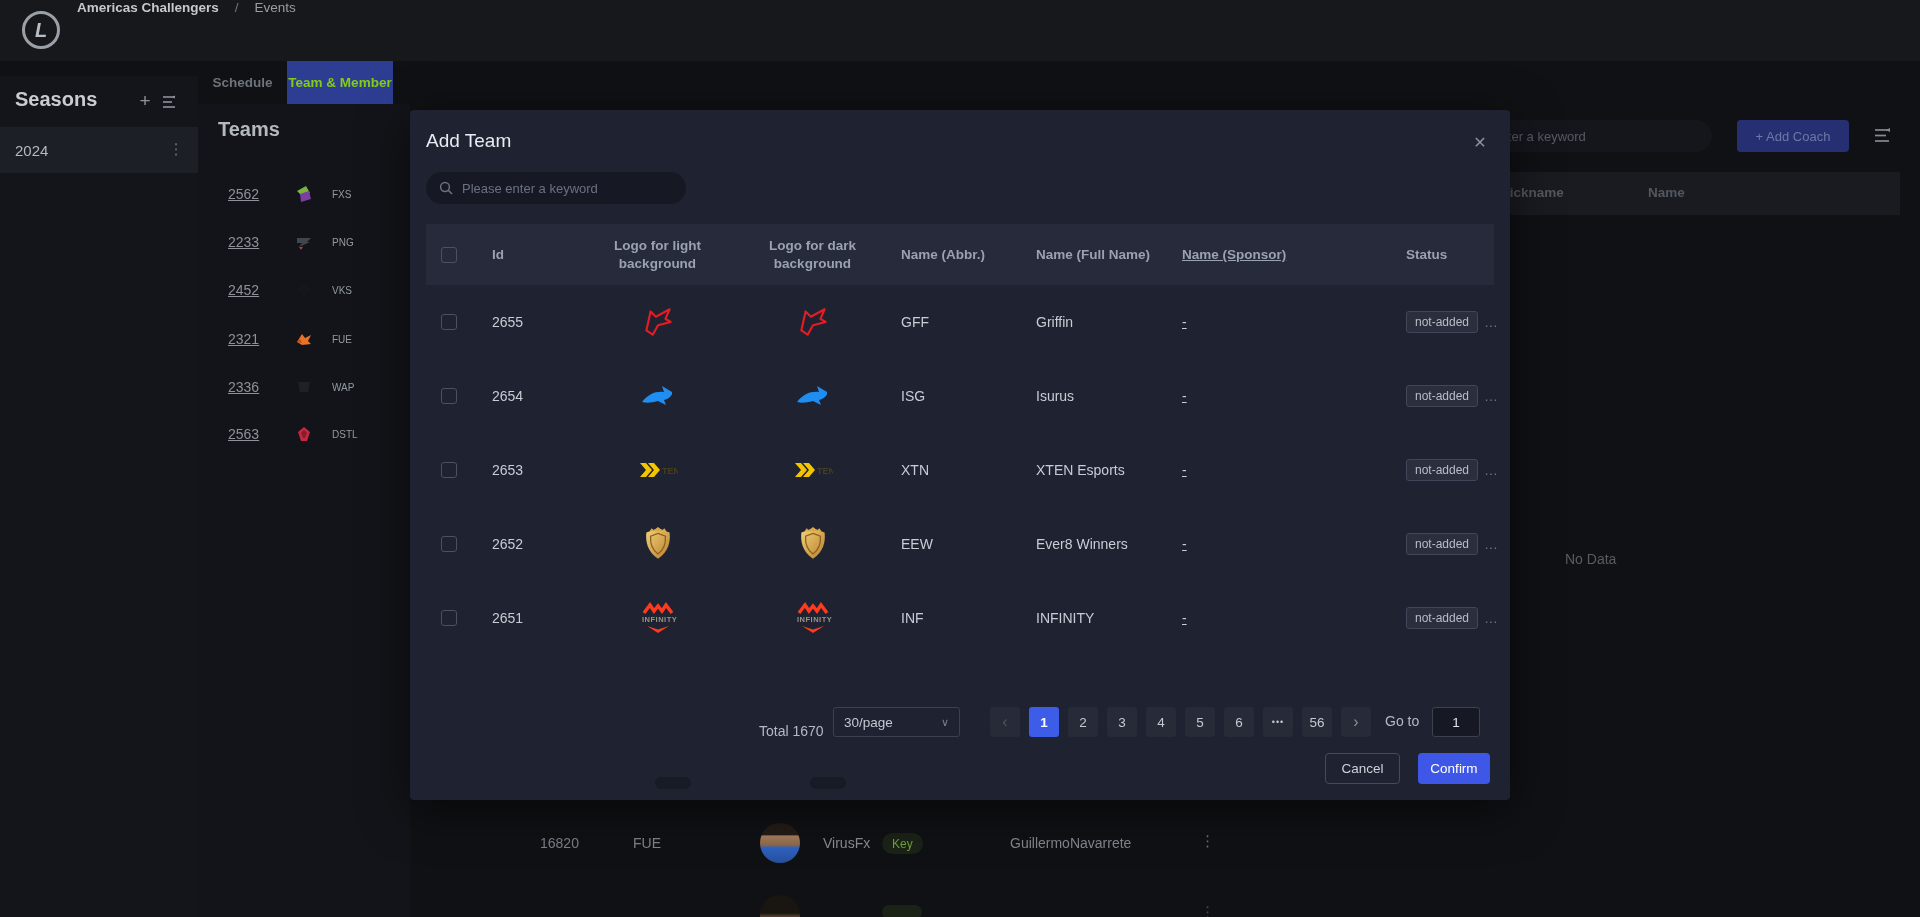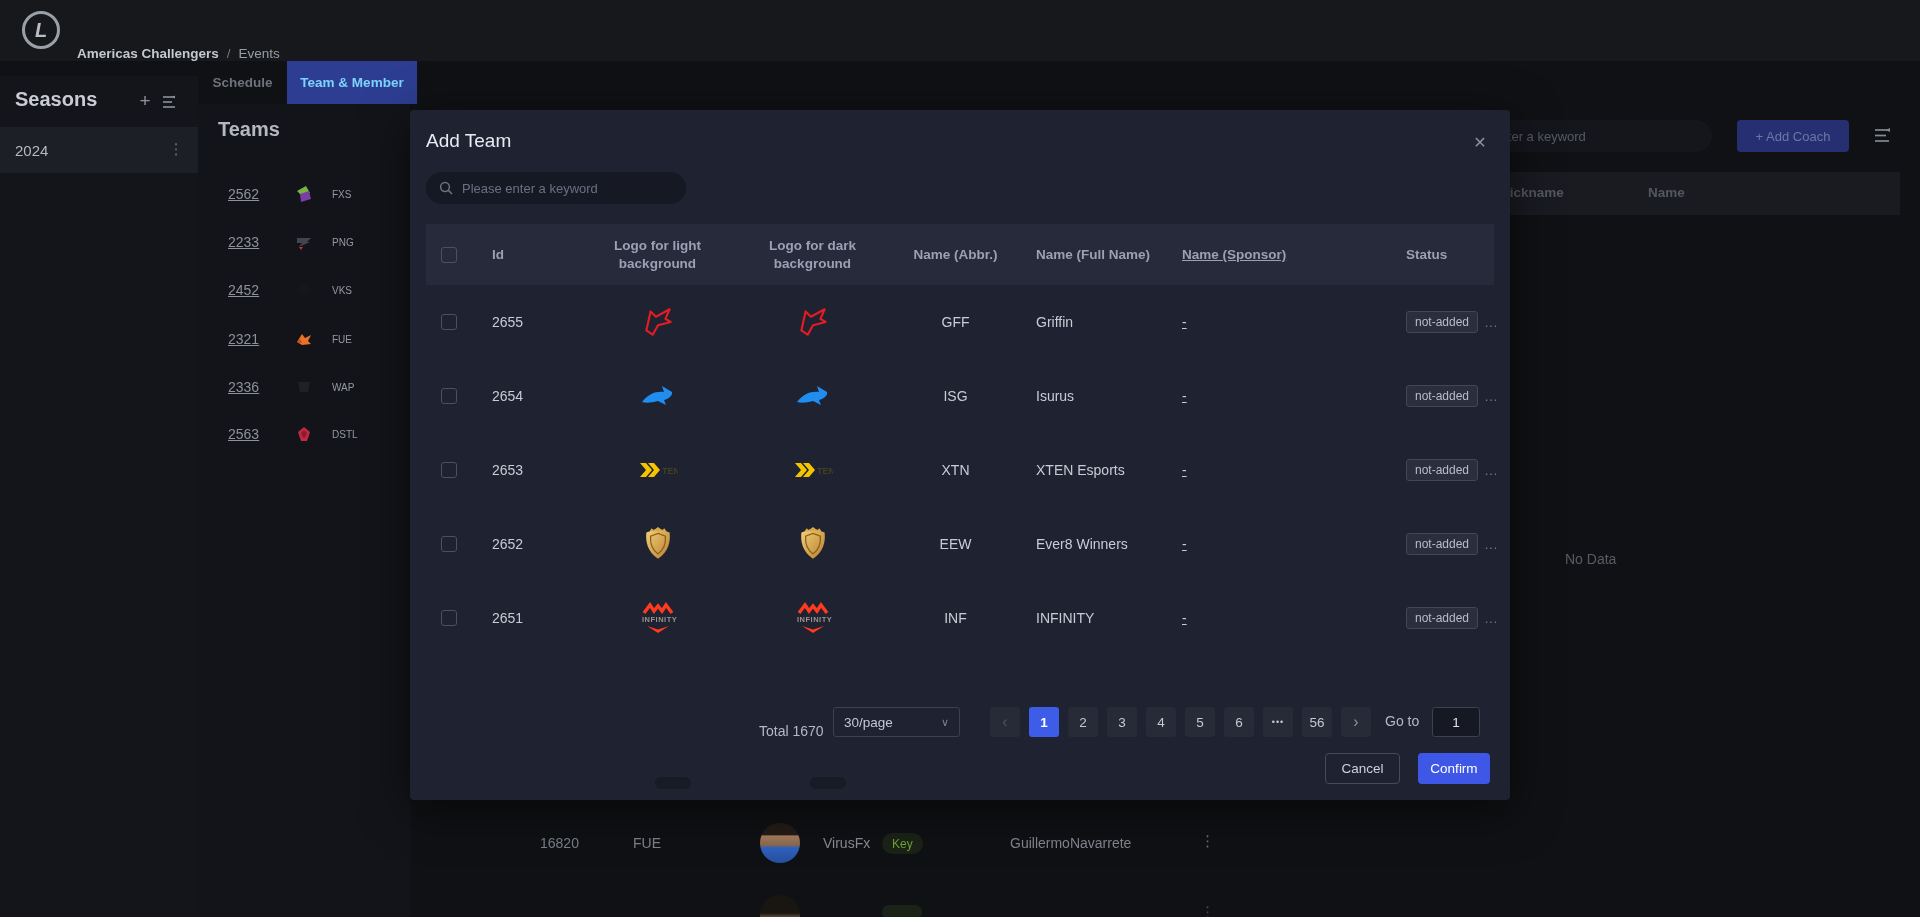--- a/index.html
+++ b/index.html
@@ -5,42 +5,42 @@
   * { box-sizing: border-box; margin: 0; padding: 0; }
   html,body { background:#0b0c10; }
   body { font-family:"Liberation Sans", sans-serif; }
   .screen { position:relative; width:1920px; height:917px; overflow:hidden; background:#101114; }
 
   
   .topbar { position:absolute; left:0; top:0; width:1920px; height:61px; background:#17181c; }
   .logo-badge { position:absolute; left:22px; top:11px; width:38px; height:38px; border-radius:50%;
     border:3px solid #9aa0a8; display:flex; align-items:center; justify-content:center;
     color:#b9bec6; font-weight:bold; font-style:italic; font-size:20px; }
-  .crumb { position:absolute; left:77px; top:0; height:61px; display:flex; align-items:flex-end; gap:8px; font-size:13.5px; }
+  .crumb { position:absolute; left:77px; top:0; height:61px; display:flex; align-items:flex-start; gap:16px; font-size:13.5px; }
   .crumb .brand { color:#c4c8cf; font-weight:bold; }
   .crumb .sep { color:#70757d; }
   .crumb .page { color:#989da5; }
 
   
   .sidebar { position:absolute; left:0; top:76px; width:198px; height:856px; background:#14151a; }
   .sidebar-head { position:relative; height:51px; }
   .sidebar-title { position:absolute; left:15px; top:12px; font-size:20px; font-weight:bold; color:#c9ccd2; }
   .sidebar-plus { position:absolute; left:134px; top:14px; width:22px; height:22px; color:#8d939b; font-size:19px;
     display:flex; align-items:center; justify-content:center; cursor:pointer; }
   .sidebar-filter { position:absolute; left:162px; top:19px; color:#8d939b; }
   .season-item { position:absolute; left:0; top:51px; width:198px; height:46px; background:#1d1f26;
     display:flex; align-items:center; cursor:pointer; }
   .season-label { margin-left:15px; font-size:15px; color:#b4b8bf; }
   .season-kebab { position:absolute; left:168px; top:13px; color:#6d727a; font-size:15px; width:16px; text-align:center; cursor:pointer; }
 
   
   .tabs { position:absolute; left:198px; top:61px; height:43px; display:flex; }
   .tab { height:43px; display:flex; align-items:center; justify-content:center; font-size:13.5px; font-weight:bold; cursor:pointer; }
   .tab.schedule { width:89px; color:#6e737b; }
-  .tab.active { width:130px; background:#2d3e92; color:#7dd3fc; }
+  .tab.active { width:106px; background:#2d3e92; color:#84cc16; }
 
   
   .teams-panel { position:absolute; left:198px; top:104px; width:212px; height:813px; background:#131419; }
   .teams-title { position:absolute; left:20px; top:14px; font-size:20px; font-weight:bold; color:#b4b8bf; }
   .team-row { position:absolute; left:0; width:212px; height:48px; display:flex; align-items:center; cursor:pointer; }
   .team-id { position:absolute; left:30px; font-size:14px; color:#8d9199;text-decoration:underline; }
   .team-logo { position:absolute; left:96px; width:20px; height:20px; }
   .team-abbr { position:absolute; left:134px; font-size:10px; color:#9399a2; }
 
   
@@ -84,21 +84,21 @@
   .modal-search input { background:transparent; border:none; outline:none; color:#aab0bf; font-size:13px; width:200px; font-family:inherit; }
   .modal-search input::placeholder { color:#6a7183; }
 
   .mtable { position:absolute; left:16px; top:114px; width:1068px; }
   .mhead { display:flex; height:61px; background:#262a3a; align-items:center; font-size:13.5px; font-weight:bold; color:#9aa1b2; }
   .mrow { display:flex; height:74px; align-items:center; font-size:14px; color:#c8ccd5; }
   .c-check { width:54px; display:flex; justify-content:flex-start; padding-left:15px; }
   .c-id { width:90px; padding-left:12px; }
   .c-logo1 { width:175px; display:flex; justify-content:center; text-align:center; }
   .c-logo2 { width:135px; display:flex; justify-content:center; text-align:center; }
-  .c-abbr { width:130px; padding-left:21px;text-align:center; }
+  .c-abbr { width:130px; padding-left:21px; }
   .c-full { width:150px; padding-left:26px; }
   .c-sponsor { width:170px; padding-left:22px;text-decoration:underline; }
   .c-status { width:164px; padding-left:76px; display:flex; align-items:center; }
   .wrap96 { width:100px; line-height:18px; }
   .checkbox { width:16px; height:16px; border:1.5px solid #4b5064; border-radius:3px; background:transparent; cursor:pointer; }
   .status-badge { background:#2b2e3d; border:1px solid #41465a; border-radius:3px; color:#b7bdc9; font-size:12px;
     padding:3px 8px; white-space:nowrap; }
   .row-more { color:#6b7590; margin-left:6px; font-size:14px; letter-spacing:1px; cursor:pointer; }
   .fade-row { position:absolute; left:16px; top:661px; width:1068px; height:22px; overflow:hidden; }
   .ghost { position:absolute; top:6px; width:36px; height:12px; border-radius:6px; background:#181a24; }

